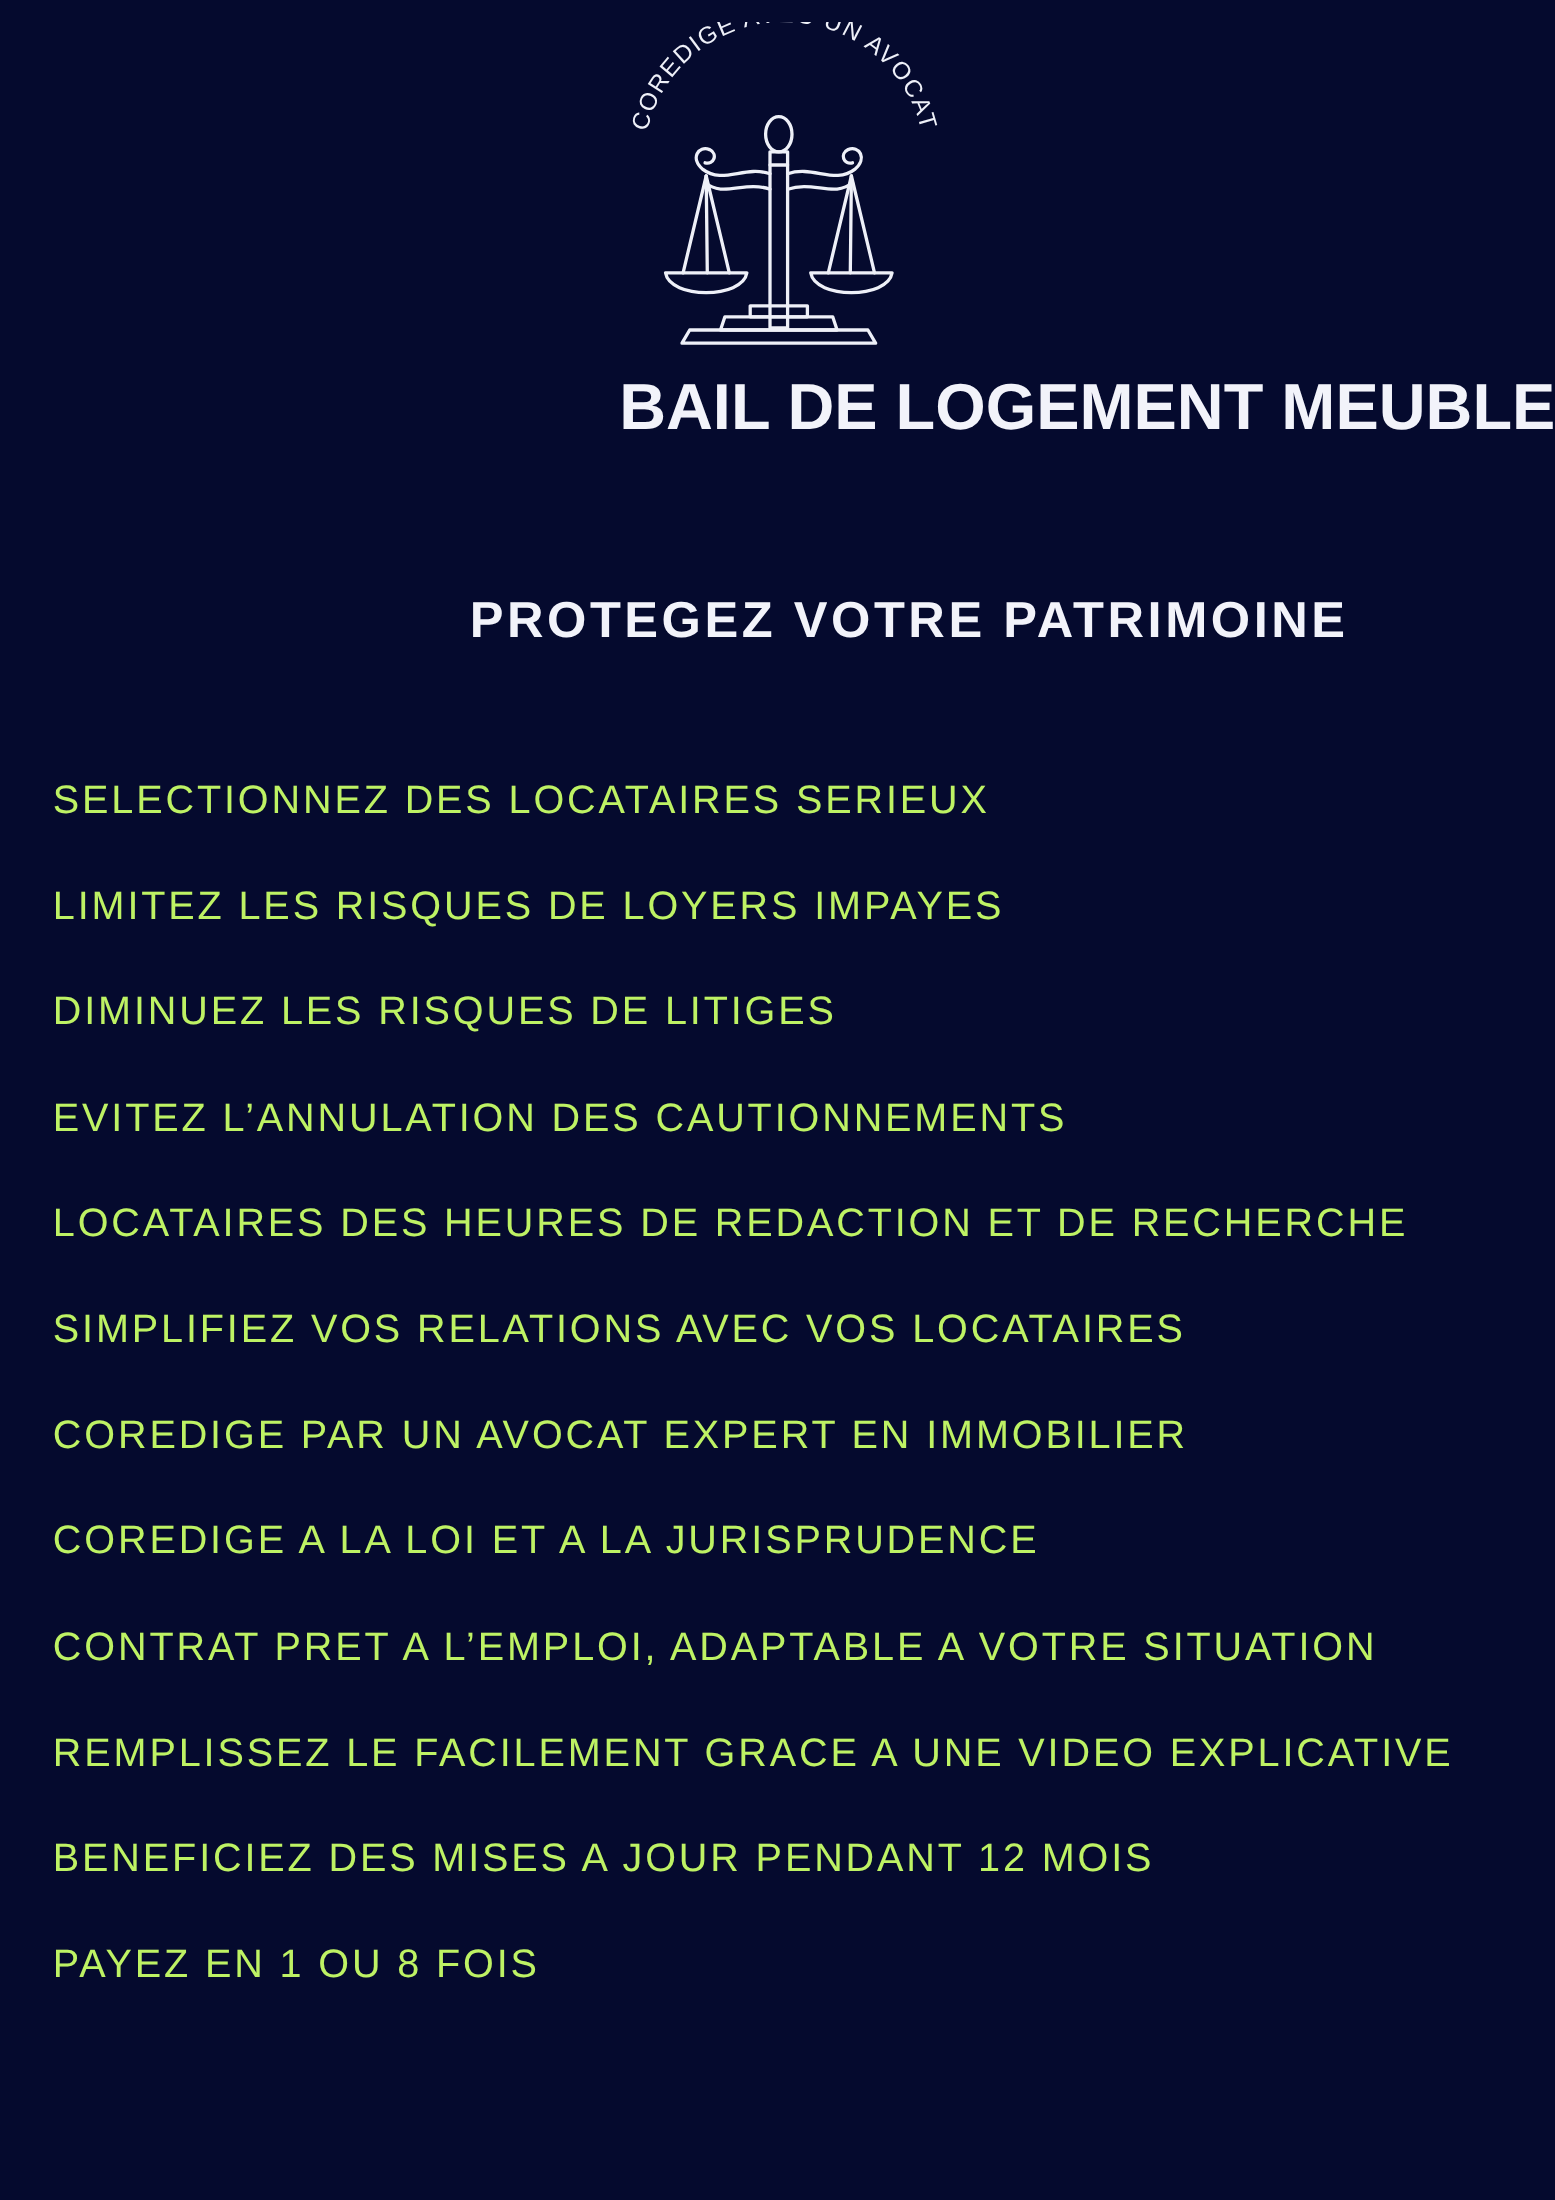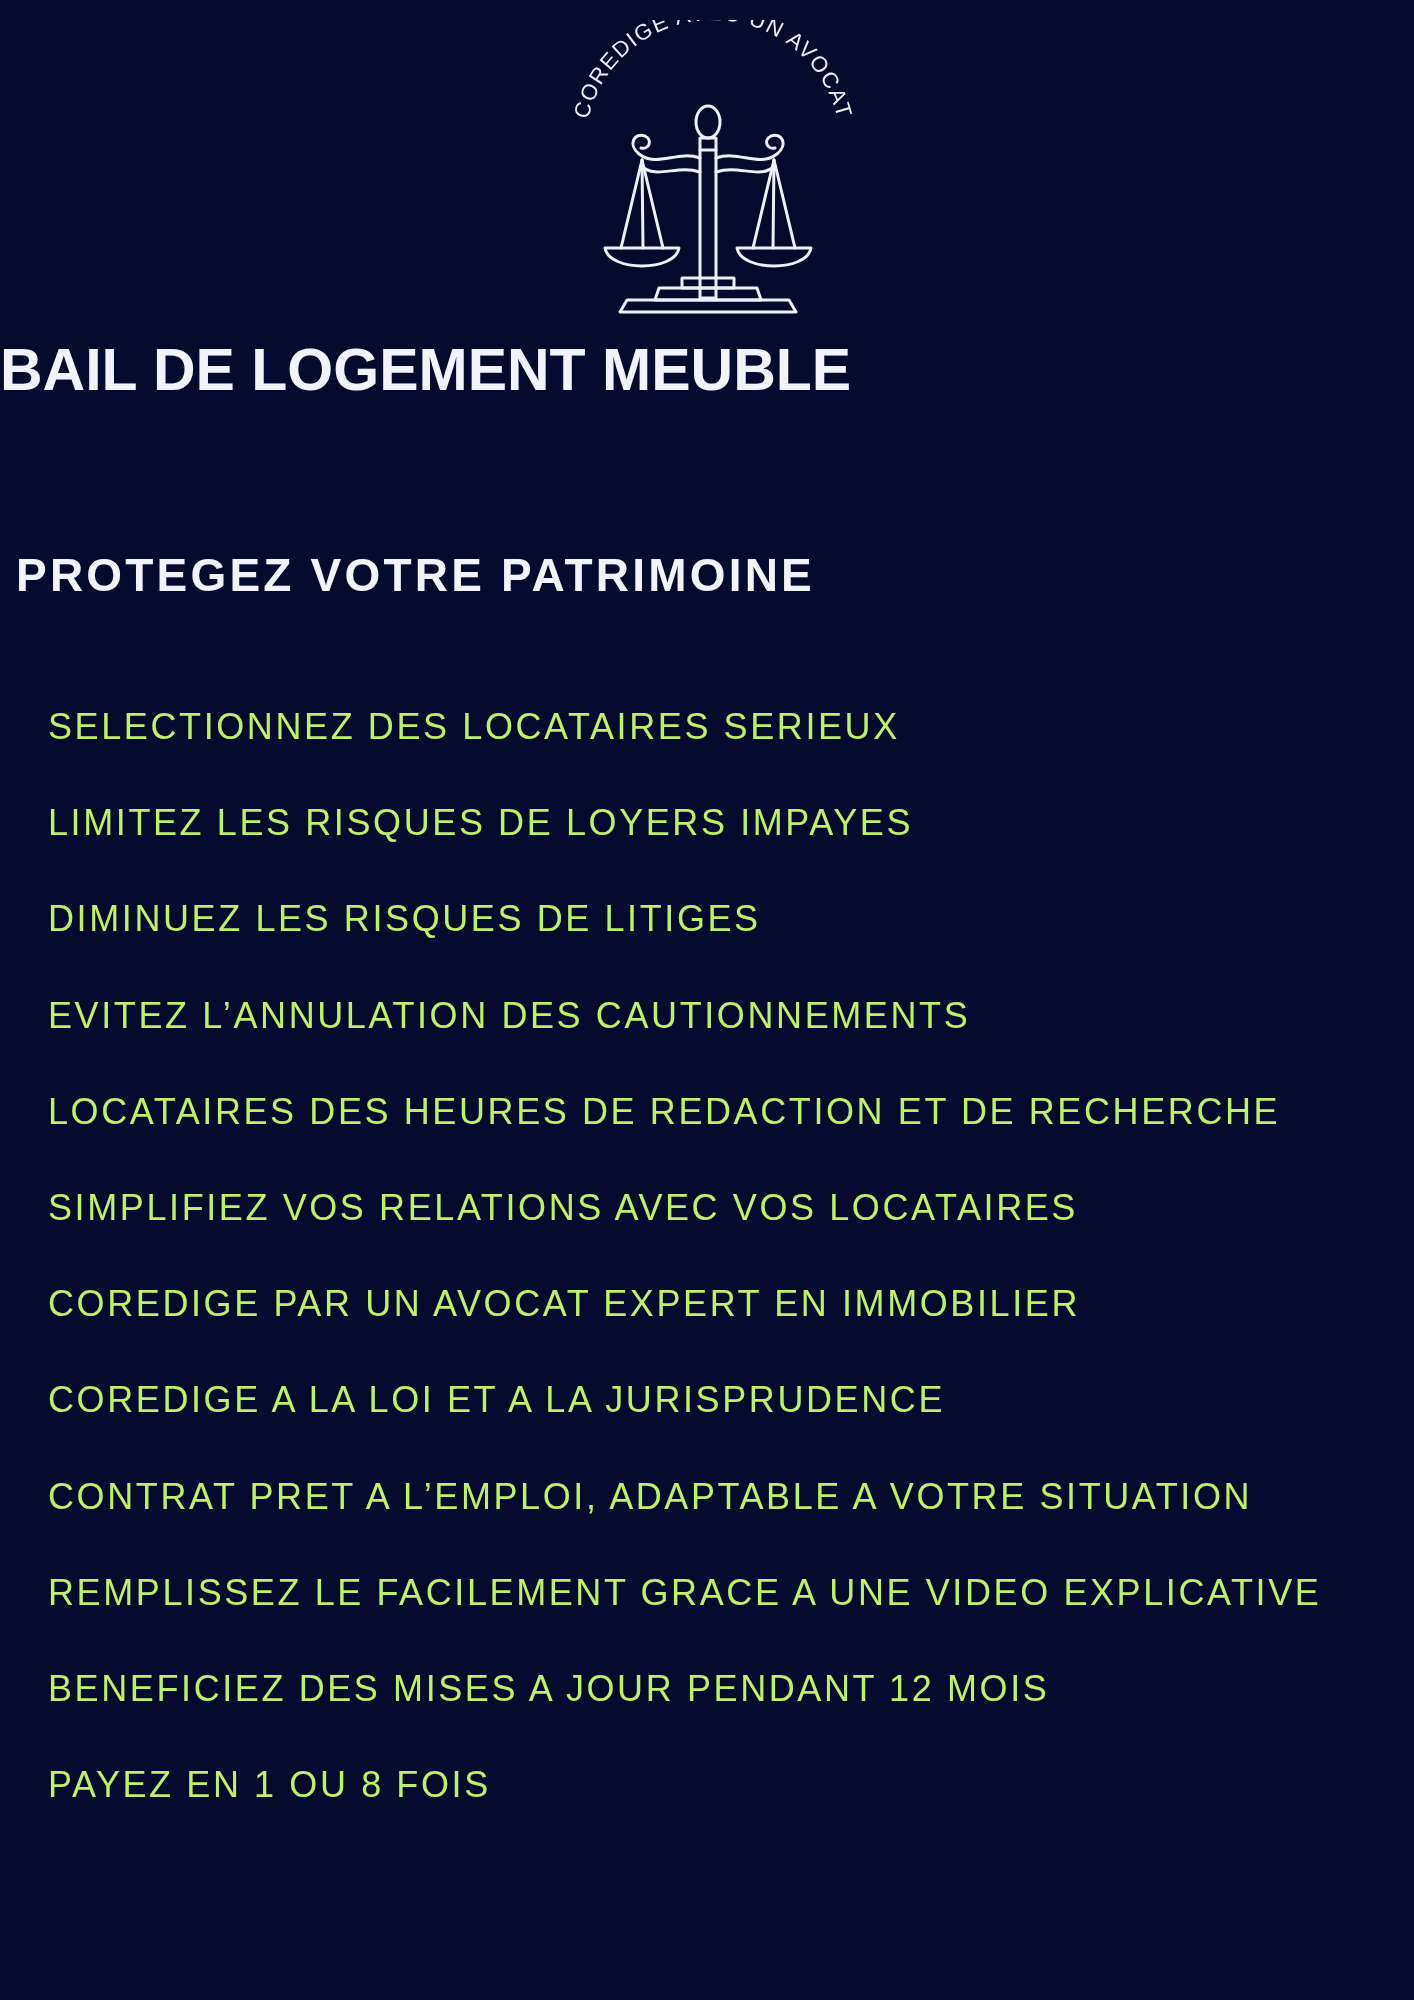--- a/index.html
+++ b/index.html
@@ -21,39 +21,39 @@
       top: 20px;
       width: 300px;
       height: 300px;
     }
     .logo svg { display: block; }
     .title {
       position: absolute;
       left: 0;
       width: 1414px;
       top: 335px;
-      text-align: left;
+      text-align: right;
       font-weight: bold;
       font-size: 59px;
       letter-spacing: 0px;
       line-height: 70px;
       margin: 0;
       color: #f2f3fa;
     }
     .subtitle {
       position: absolute;
       left: 0;
       width: 1222px;
       top: 527px;
-      text-align: left;
+      text-align: right;
       font-weight: bold;
       font-size: 46px;
       letter-spacing: 3.2px;
       line-height: 64px;
-      margin: 16px;
+      margin: 4px;
       color: #f2f3fa;
     }
     .benefits {
       position: absolute;
       left: 48px;
       top: 700px;
       margin: 0;
       padding: 0;
       list-style: none;
     }

